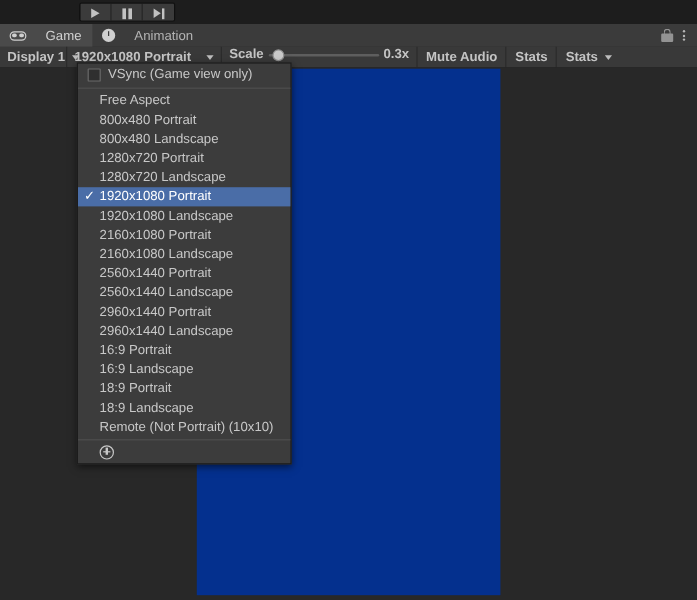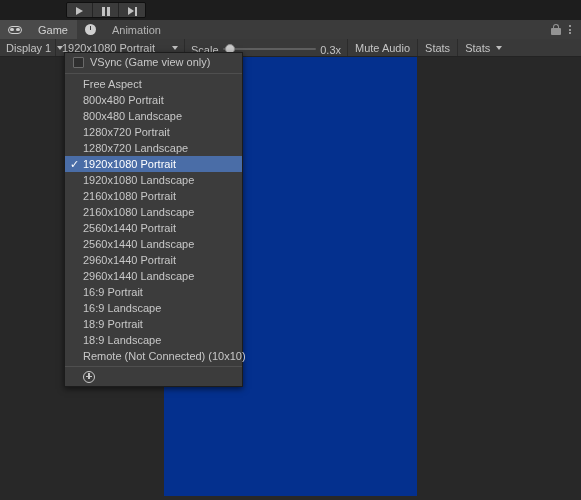--- a/index.html
+++ b/index.html
@@ -109,40 +109,40 @@
     width: 1.3px; height: 4px; background: #3b3b3b;
   }
 
   
   .gv-toolbar {
     position: absolute; left: 0; top: 39px;
     width: 581px; height: 18px;
     background: #393939;
     display: flex; align-items: stretch;
     border-bottom: 1px solid #232323;
-    font-size: 11px; color: #c4c4c4;
+    font-size: 11px; color: #c4c4c4; font-weight: bold;
   }
   .gv-seg {
     display: flex; align-items: center;
     height: 17px;
     padding: 0 6px;
     border-right: 1px solid #2b2b2b;
     cursor: default; white-space: nowrap;
   }
   .caret {
     width: 0; height: 0; margin-left: 6px;
     border-left: 3.5px solid transparent;
     border-right: 3.5px solid transparent;
     border-top: 4px solid #bdbdbd;
   }
   .seg-display { width: 56px; }
   .seg-res { width: 129px; }
   .seg-res .res-label { flex: 1; }
   .seg-scale {
-    display: flex; align-items: flex-end;
+    display: flex; align-items: flex-start;
     height: 17px; padding: 0 6px;
     border-right: 1px solid #2b2b2b;
     width: 163px;
   }
   .slider-wrap { position: relative; flex: 1; height: 14px; margin: 0 4px; display: flex; align-items: center; }
   .slider-track { position: absolute; left: 0; right: 0; height: 2px; background: #5e5e5e; border-radius: 1px; }
   .slider-knob {
     position: absolute; left: 1px; top: 2px;
     width: 10px; height: 10px; border-radius: 50%;
     background: #c9c9c9; border: 1px solid #8c8c8c;
@@ -356,21 +356,21 @@
         <div class="dd-item">
           <span>16:9 Landscape</span>
         </div>
         <div class="dd-item">
           <span>18:9 Portrait</span>
         </div>
         <div class="dd-item">
           <span>18:9 Landscape</span>
         </div>
         <div class="dd-item">
-          <span>Remote (Not Connected) (10x10)</span>
+          <span>Remote (Not Portrait) (10x10)</span>
         </div>
       </div>
     <div class="dd-footer">
       <span class="plus-circle"></span>
     </div>
   </div>
 
 </div>
 
 </body></html>

